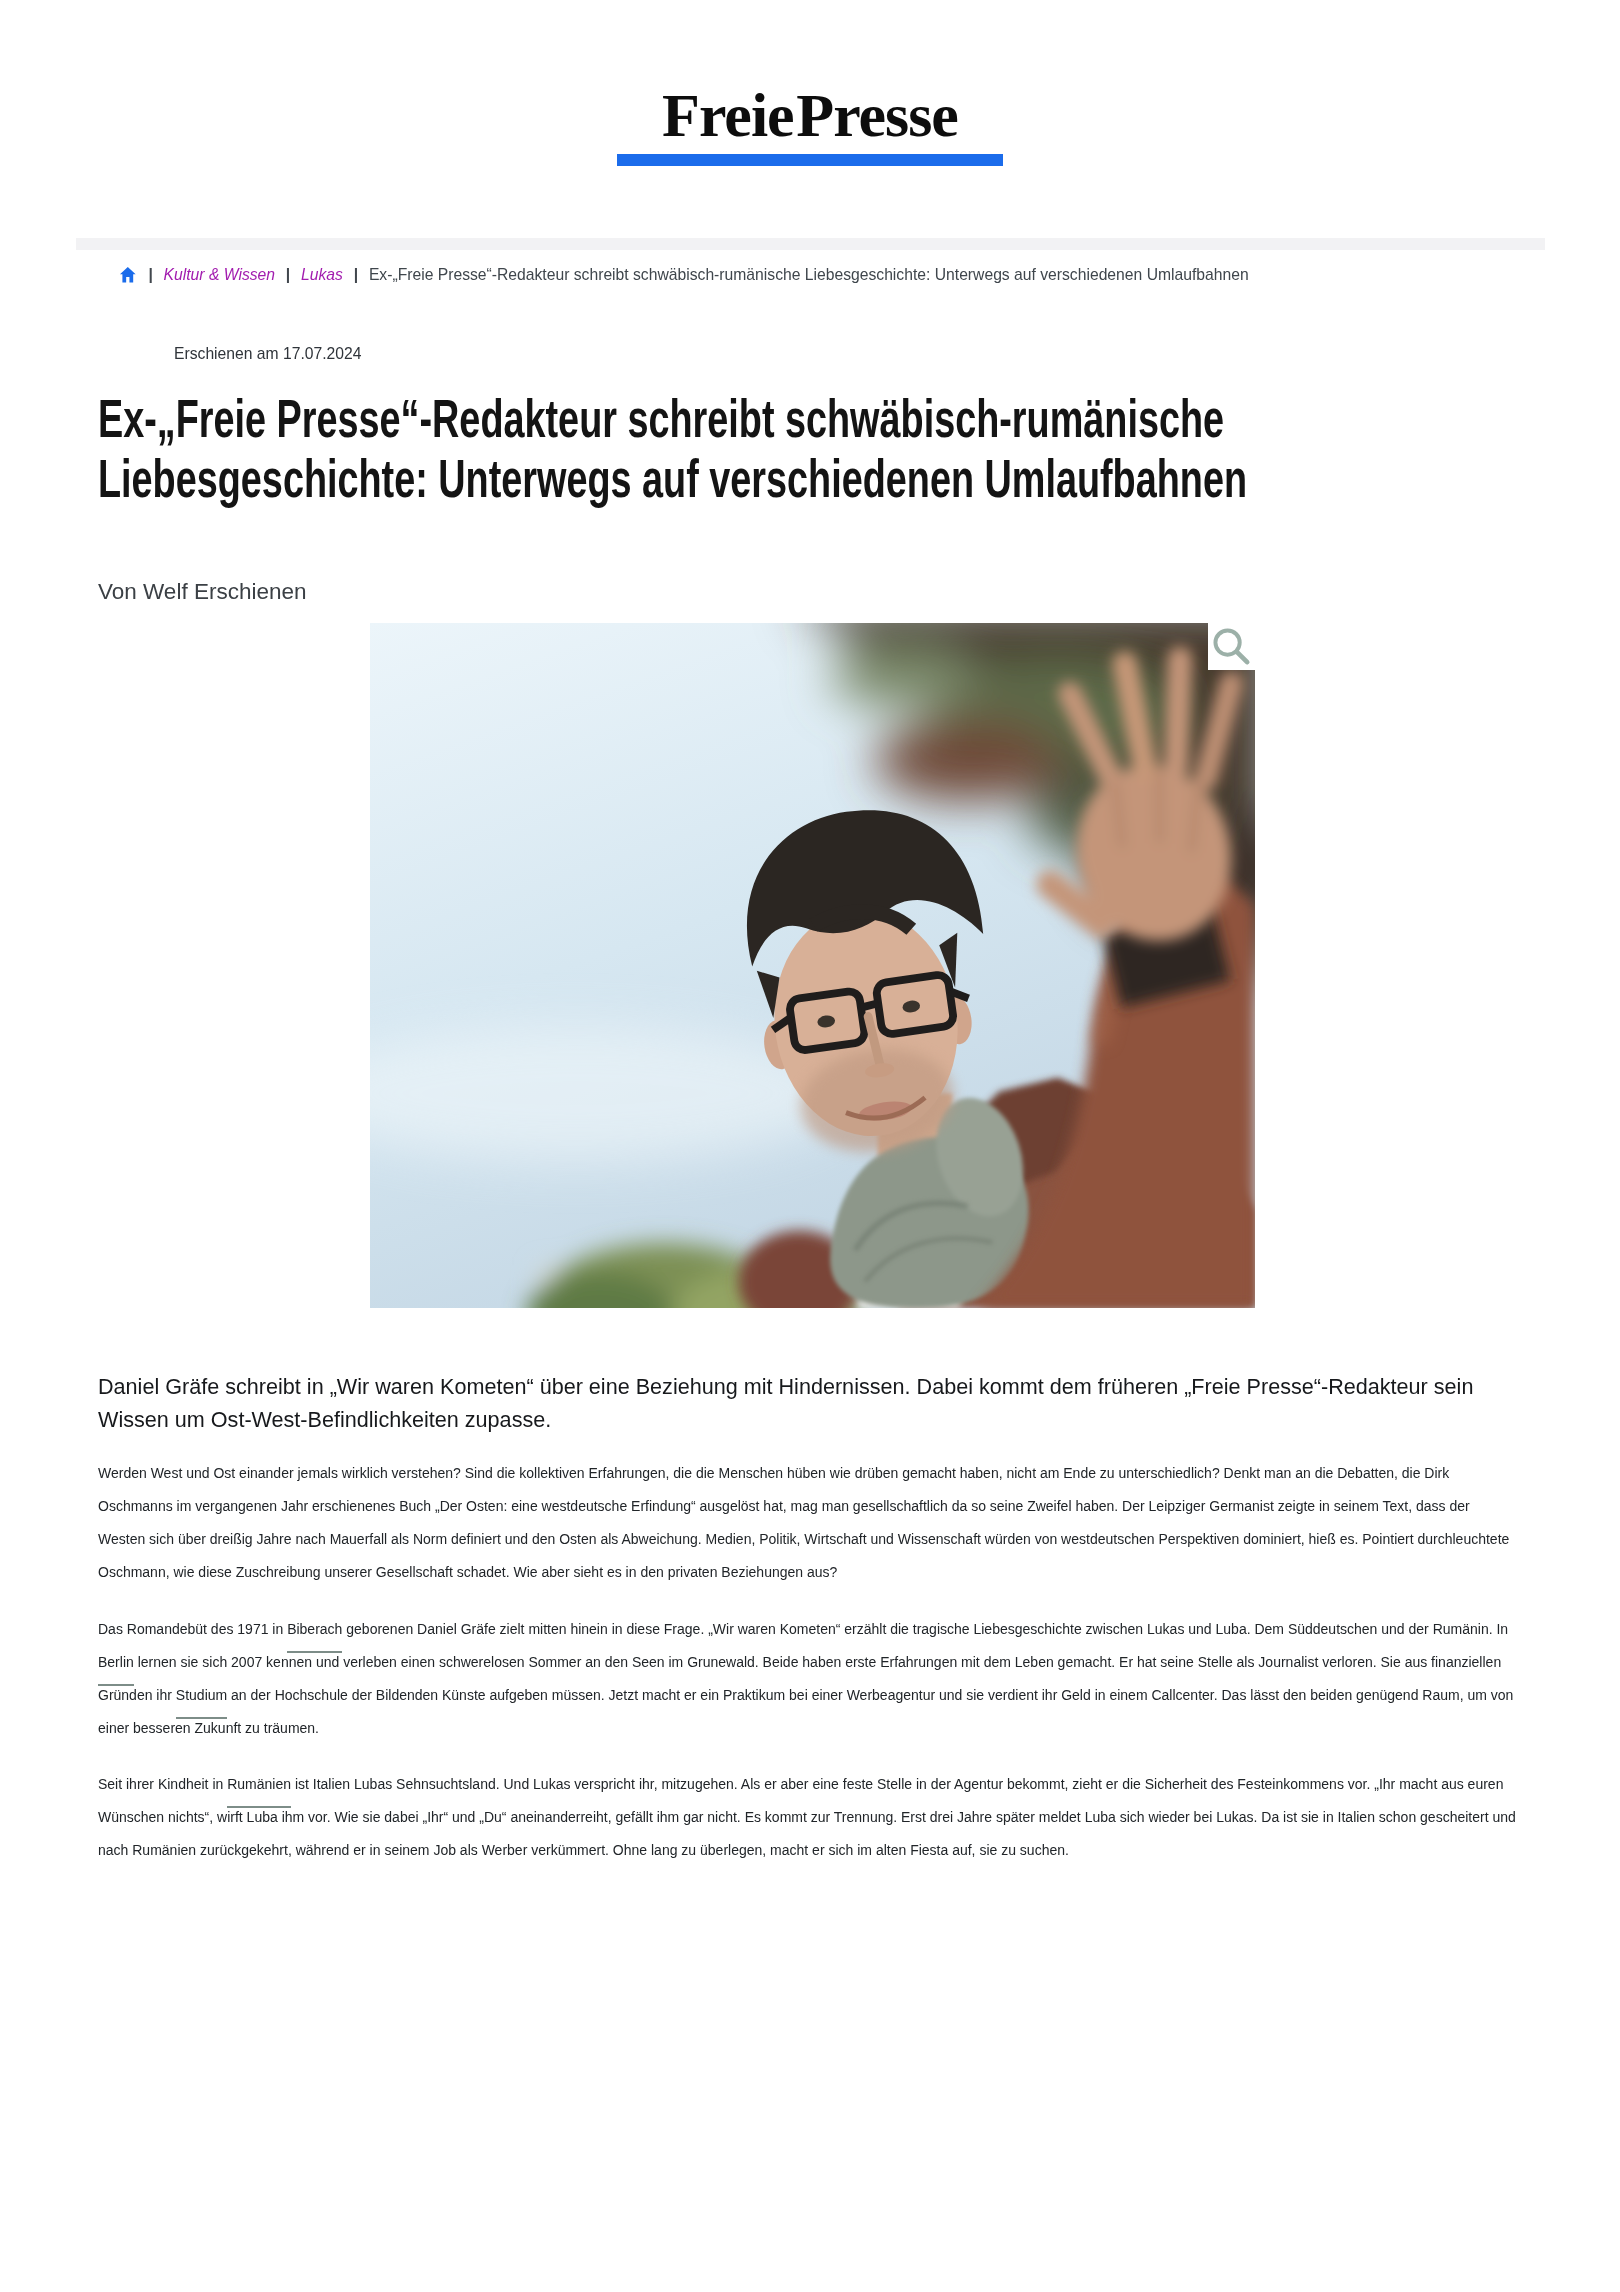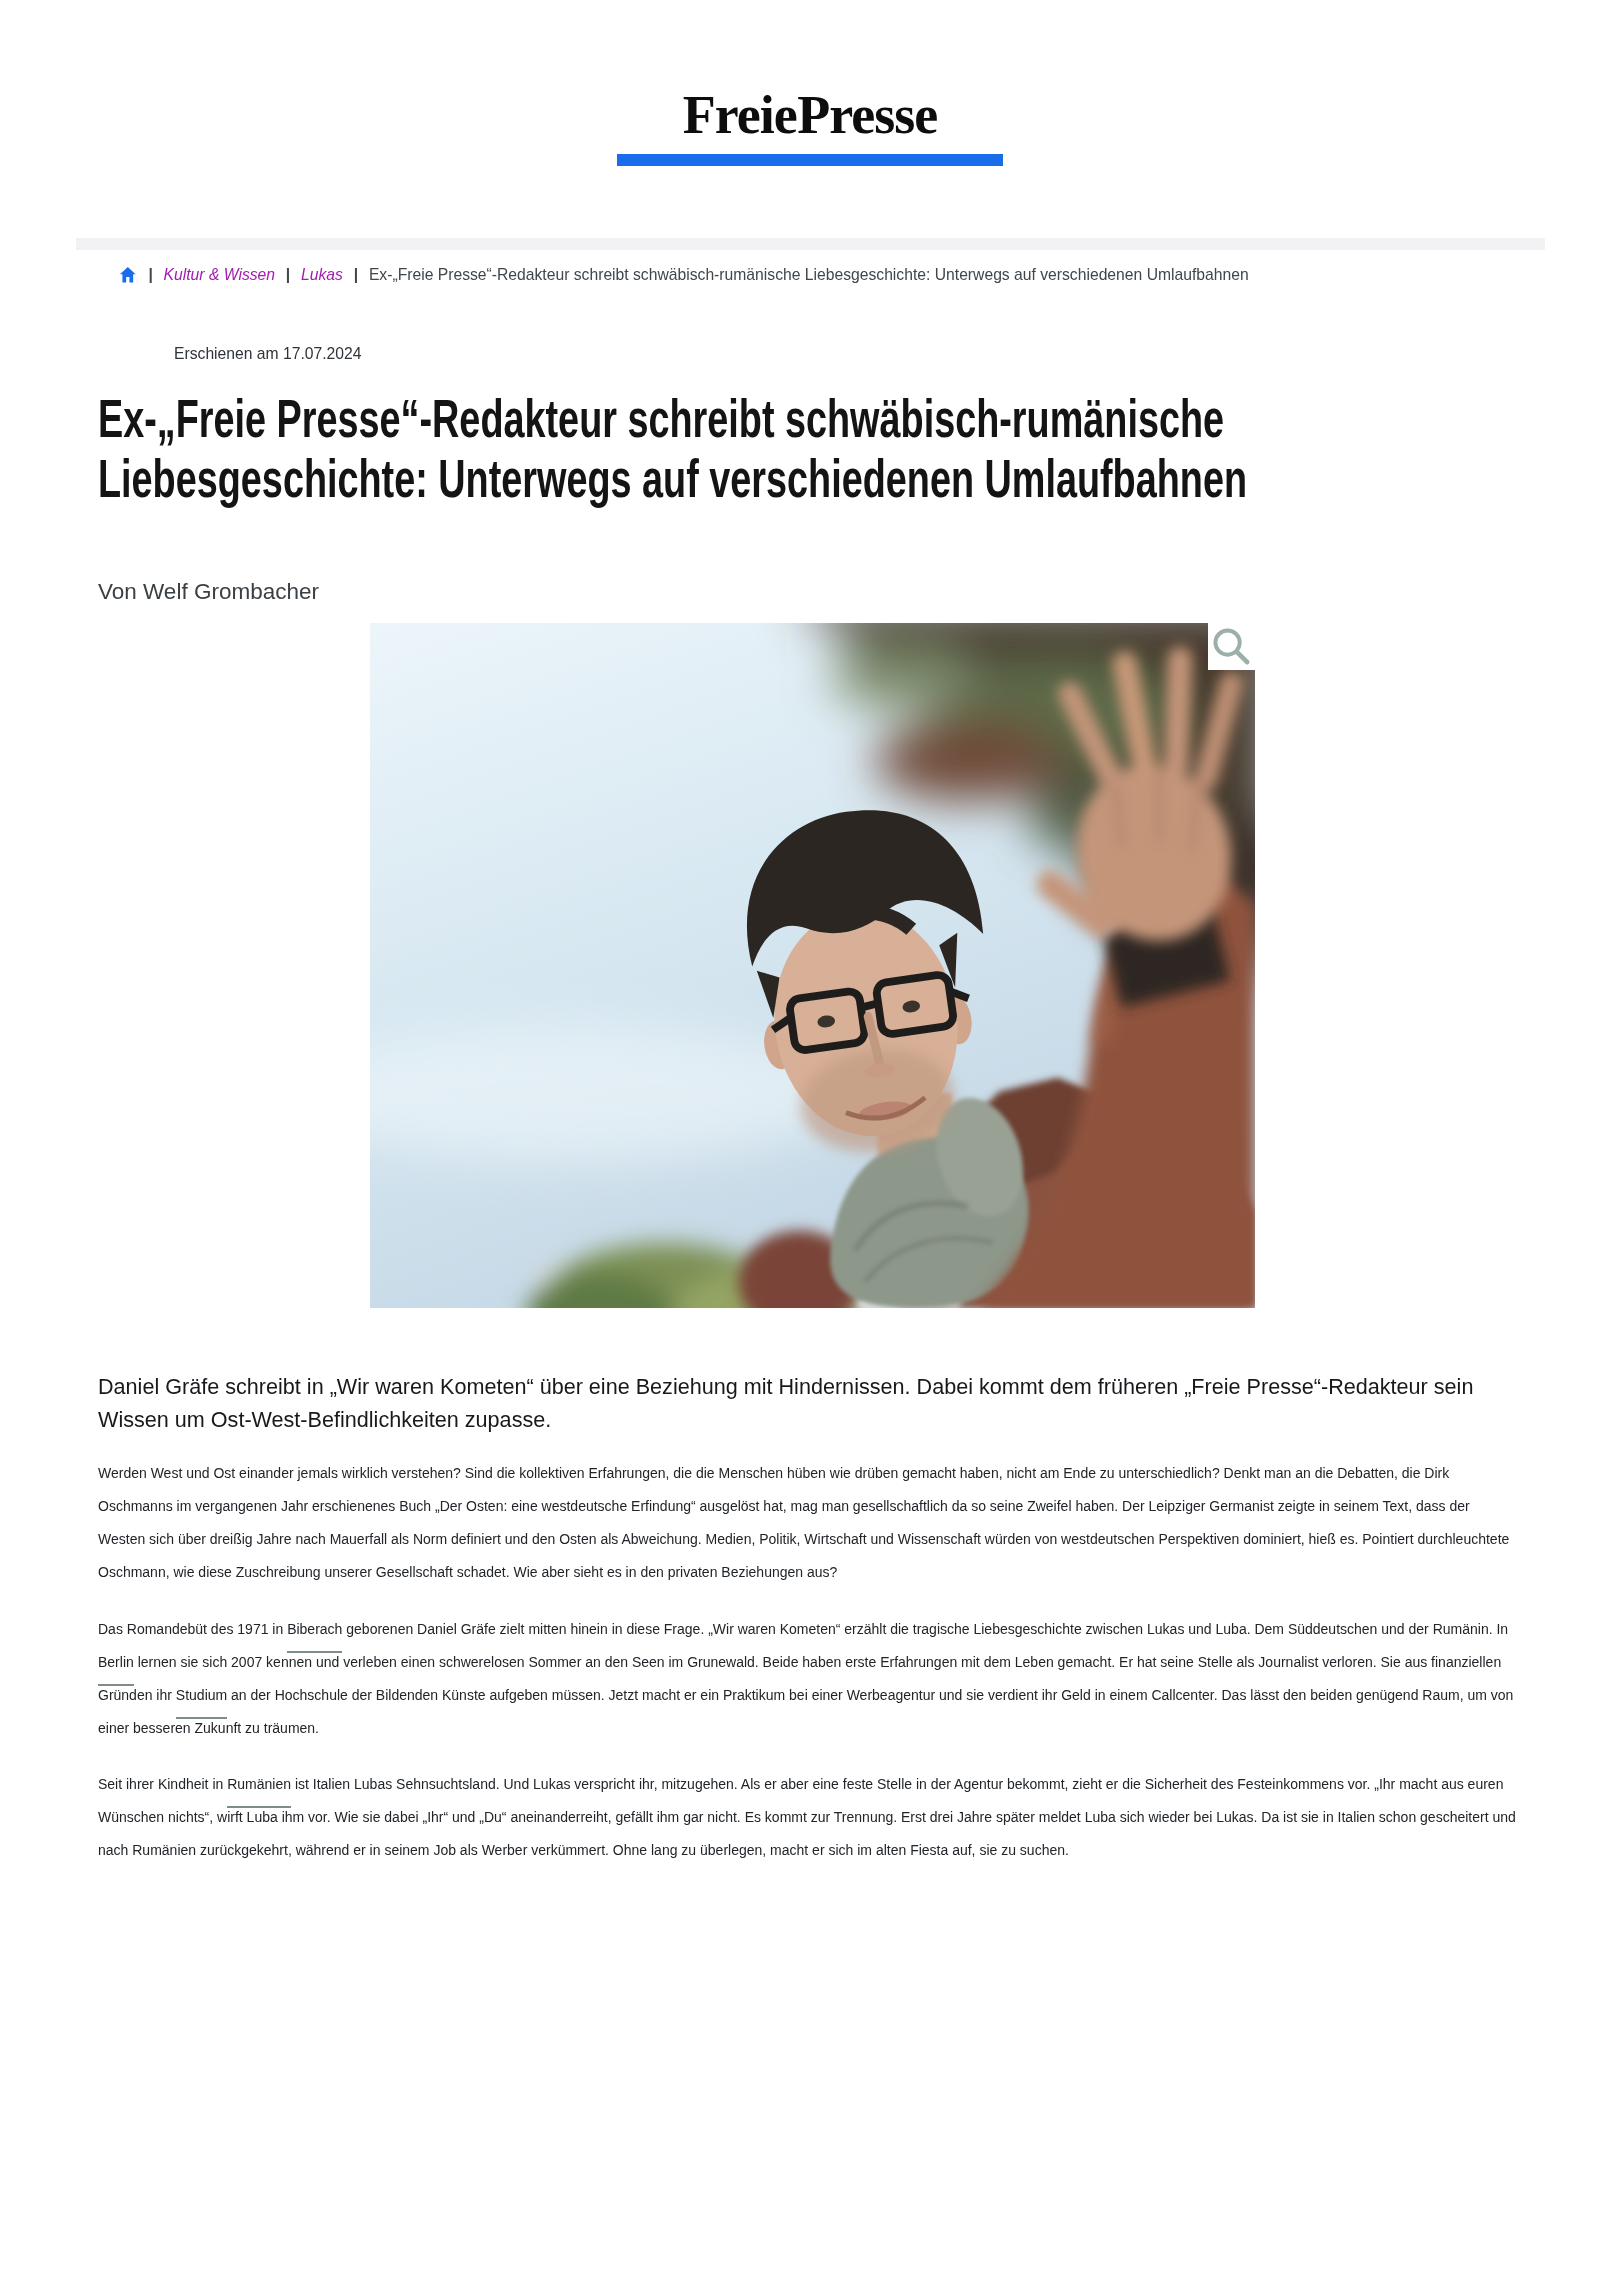--- a/index.html
+++ b/index.html
@@ -2,21 +2,21 @@
 <html lang="de"><head>
 <meta charset="utf-8">
 <style>
   * { margin:0; padding:0; box-sizing:border-box; }
   html,body { background:#ffffff; }
   body { font-family:"Liberation Sans", sans-serif; color:#212529; }
   .page { position:relative; width:1620px; height:2293px; background:#ffffff; overflow:hidden; margin:0 auto; }
 
   
   .masthead { position:absolute; top:84px; left:0; width:100%; text-align:center; }
-  .logo-text { font-family:"Liberation Serif", serif; font-weight:700; font-size:54px; line-height:63px;
+  .logo-text { font-family:"Liberation Serif", serif; font-weight:700; font-size:62px; line-height:63px;
                color:#0d0d0d; letter-spacing:-1px; word-spacing:-11.8px; display:inline-block; }
   .logo-bar { width:386px; height:11.8px; background:#1b6ceb; margin:6.9px auto 0 auto; }
 
   
   .top-band { position:absolute; left:76px; top:238px; width:1469px; height:11.8px; background:#f2f2f4; }
 
   
   .breadcrumb { position:absolute; left:118px; top:265px; width:1431px; display:flex; align-items:center;
                 gap:10.8px; font-size:15.7px; white-space:nowrap; overflow:hidden; }
   .bc-home { width:19.6px; height:19.6px; flex:0 0 auto; cursor:pointer; display:flex; align-items:center; }
@@ -67,21 +67,21 @@
         <a class="bc-link">Kultur &amp; Wissen</a>
         <span class="bc-sep">|</span>
         <a class="bc-link">Lukas</a>
         <span class="bc-sep">|</span>
         <span class="bc-current">Ex-„Freie Presse“-Redakteur schreibt schwäbisch-rumänische Liebesgeschichte: Unterwegs auf verschiedenen Umlaufbahnen</span>
       </span>
   </nav>
 
   <div class="pub-date">Erschienen am 17.07.2024</div>
   <h1 class="headline">Ex-„Freie Presse“-Redakteur schreibt schwäbisch-rumänische Liebesgeschichte: Unterwegs auf verschiedenen Umlaufbahnen</h1>
-  <div class="author">Von Welf Grombacher</div>
+  <div class="author">Von Welf Erschienen</div>
 
   <figure class="figure">
     <svg viewBox="0 0 903 699" preserveAspectRatio="none">
       <defs>
         <linearGradient id="sky" x1="0" y1="0" x2="0.45" y2="1">
           <stop offset="0" stop-color="#ecf5fa"></stop>
           <stop offset="0.5" stop-color="#d6e7f1"></stop>
           <stop offset="1" stop-color="#c3d6e4"></stop>
         </linearGradient>
         <filter id="b24" x="-40%" y="-40%" width="180%" height="180%">

